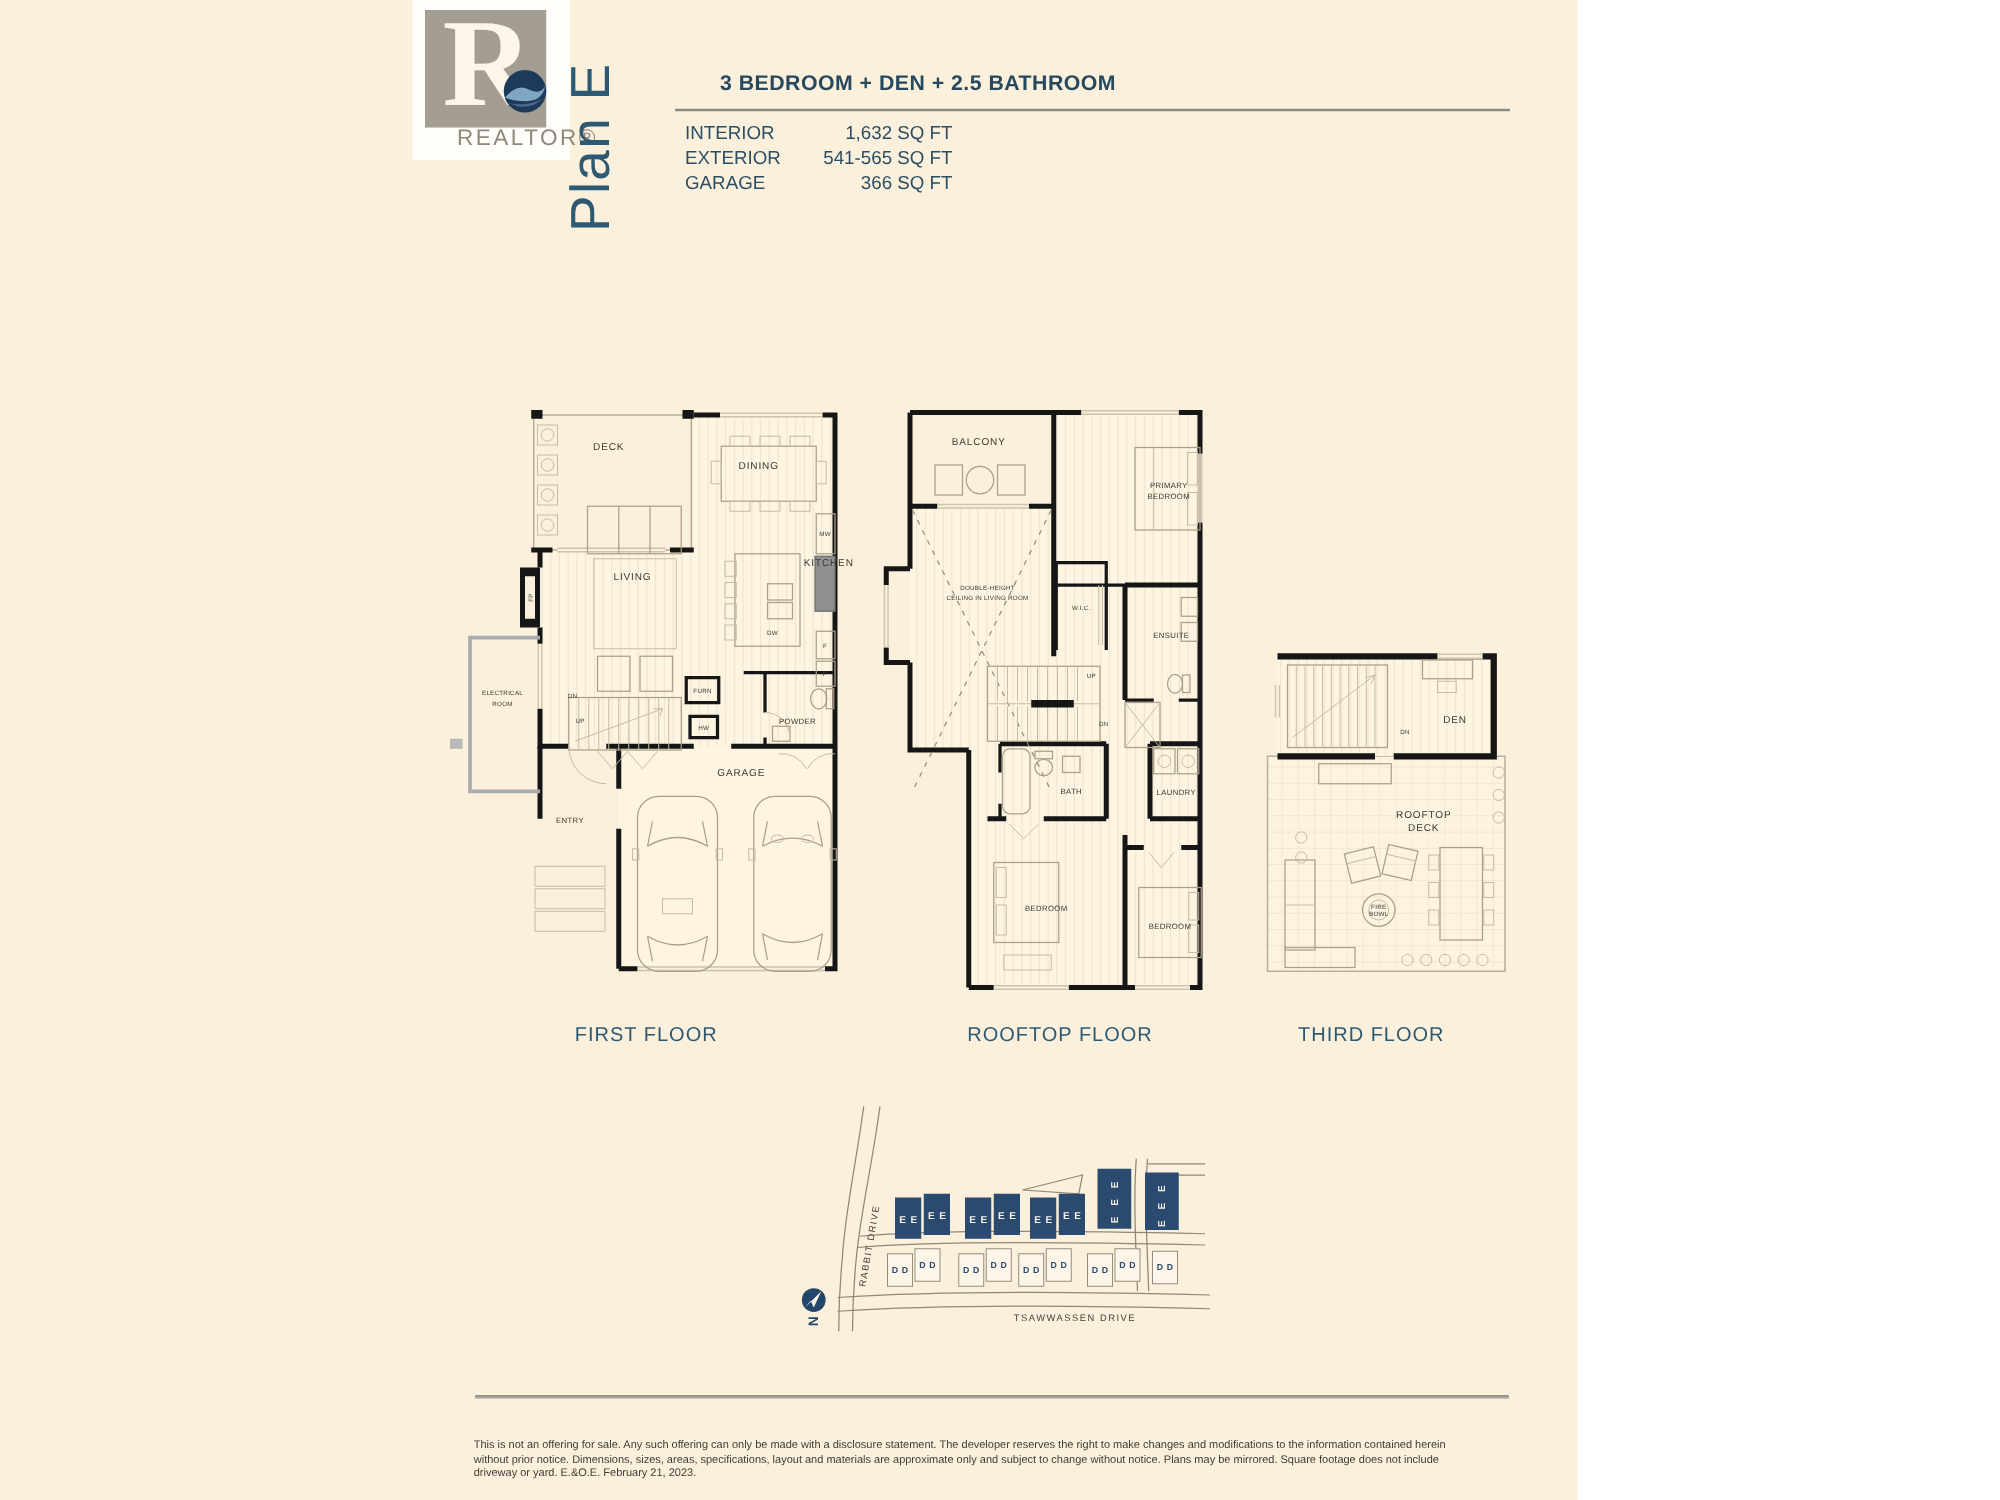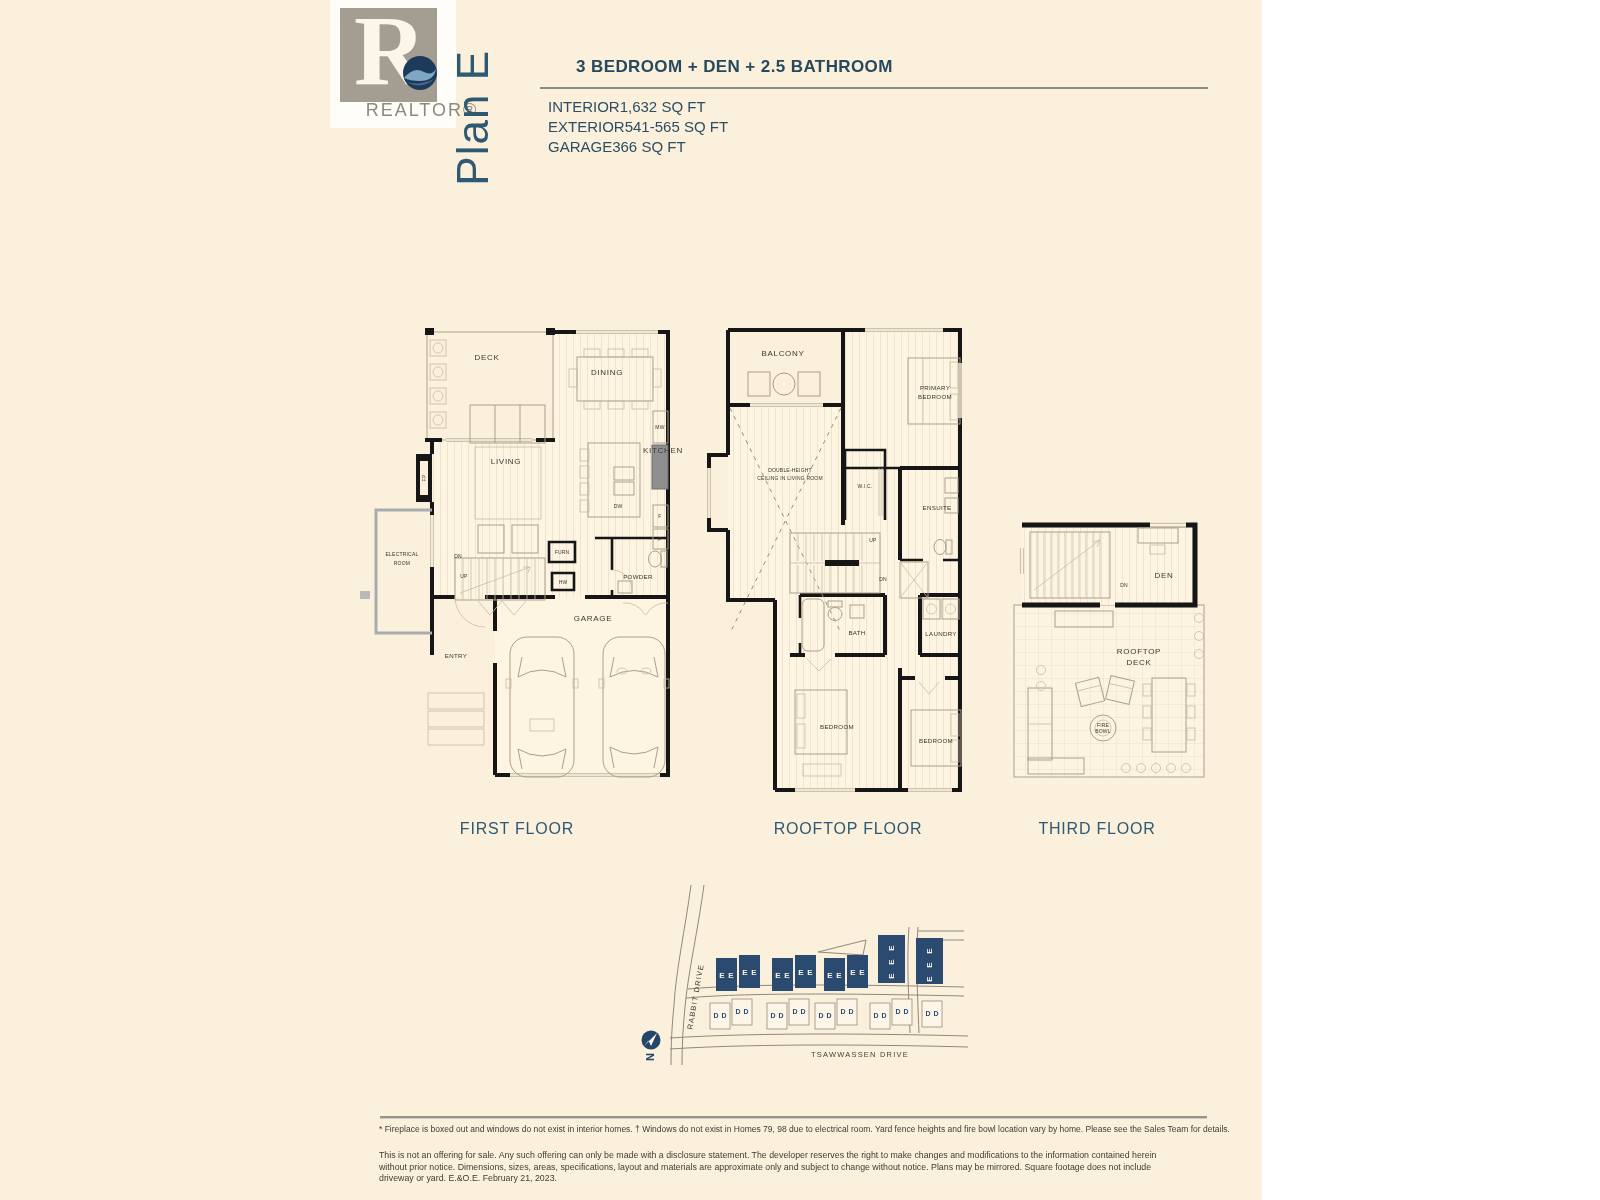--- a/index.html
+++ b/index.html
@@ -14,21 +14,21 @@
   .logo-circle{position:absolute;left:60px;top:45px;width:40px;height:40px;}
   .logo-word{position:absolute;left:0;top:100px;width:126px;text-align:center;color:#8f897d;
              font-size:18px;letter-spacing:2px;padding-left:29px;}
   
   .plan-e{position:absolute;left:448px;top:50px;height:142px;width:52px;display:flex;align-items:flex-start;}
   .plan-e span{writing-mode:vertical-rl;transform:rotate(180deg);font-size:44px;color:#2e5972;letter-spacing:1px;}
   
   .hdr-title{position:absolute;left:576px;top:57px;font-size:17px;font-weight:bold;color:#27495e;letter-spacing:.4px;}
   .hdr-rule{position:absolute;left:540px;top:87px;width:668px;height:2px;background:#8d8c82;}
   .stats{position:absolute;left:548px;top:97px;width:214px;font-size:15px;color:#2c4e63;}
-  .stats .row{display:flex;justify-content:flex-start;line-height:20px;}
+  .stats .row{display:flex;justify-content:space-between;line-height:20px;}
   
   .floor-title{position:absolute;transform:translateX(-50%);font-size:16px;color:#2e5972;letter-spacing:.8px;white-space:nowrap;}
   
   svg{position:absolute;overflow:visible;}
   svg text{font-family:"Liberation Sans",sans-serif;}
   .rl{font-size:8px;letter-spacing:.7px;fill:#3b382f;text-anchor:middle;}
   .rs{font-size:6.2px;letter-spacing:.3px;fill:#3b382f;text-anchor:middle;}
   .rx{font-size:5px;letter-spacing:.2px;fill:#3b382f;text-anchor:middle;}
   .wall{fill:none;stroke:#161616;stroke-width:4;}
   .wall3{fill:none;stroke:#161616;stroke-width:2.6;}
@@ -511,15 +511,14 @@
     <g>
       <circle cx="39" cy="155" r="9.5" fill="#24466b"></circle>
       <path d="M32,161 L45,148 L39,161 L36.5,155.5 Z" fill="#fcf6ea"></path>
       <text x="38" y="176" transform="rotate(-90 38 172)" font-size="11" font-weight="bold" fill="#24466b" text-anchor="middle">N</text>
     </g>
     <text class="street" transform="translate(86,112) rotate(-80)">RABBIT DRIVE</text>
     <text class="street" x="248" y="172">TSAWWASSEN DRIVE</text>
   </svg>
 
   <div class="foot-rule"></div>
-  <div class="foot-note">* Fireplace is boxed out and windows do not exist in interior homes. † Windows do not exist in Homes 79, 98 due to electrical room. Yard fence heights and fire bowl location vary by home. Please see the Sales Team for details.</div>
   <div class="foot-para">This is not an offering for sale. Any such offering can only be made with a disclosure statement. The developer reserves the right to make changes and modifications to the information contained herein without prior notice. Dimensions, sizes, areas, specifications, layout and materials are approximate only and subject to change without notice. Plans may be mirrored. Square footage does not include driveway or yard. E.&amp;O.E. February 21, 2023.</div>
 </div>
 
 </body></html>

